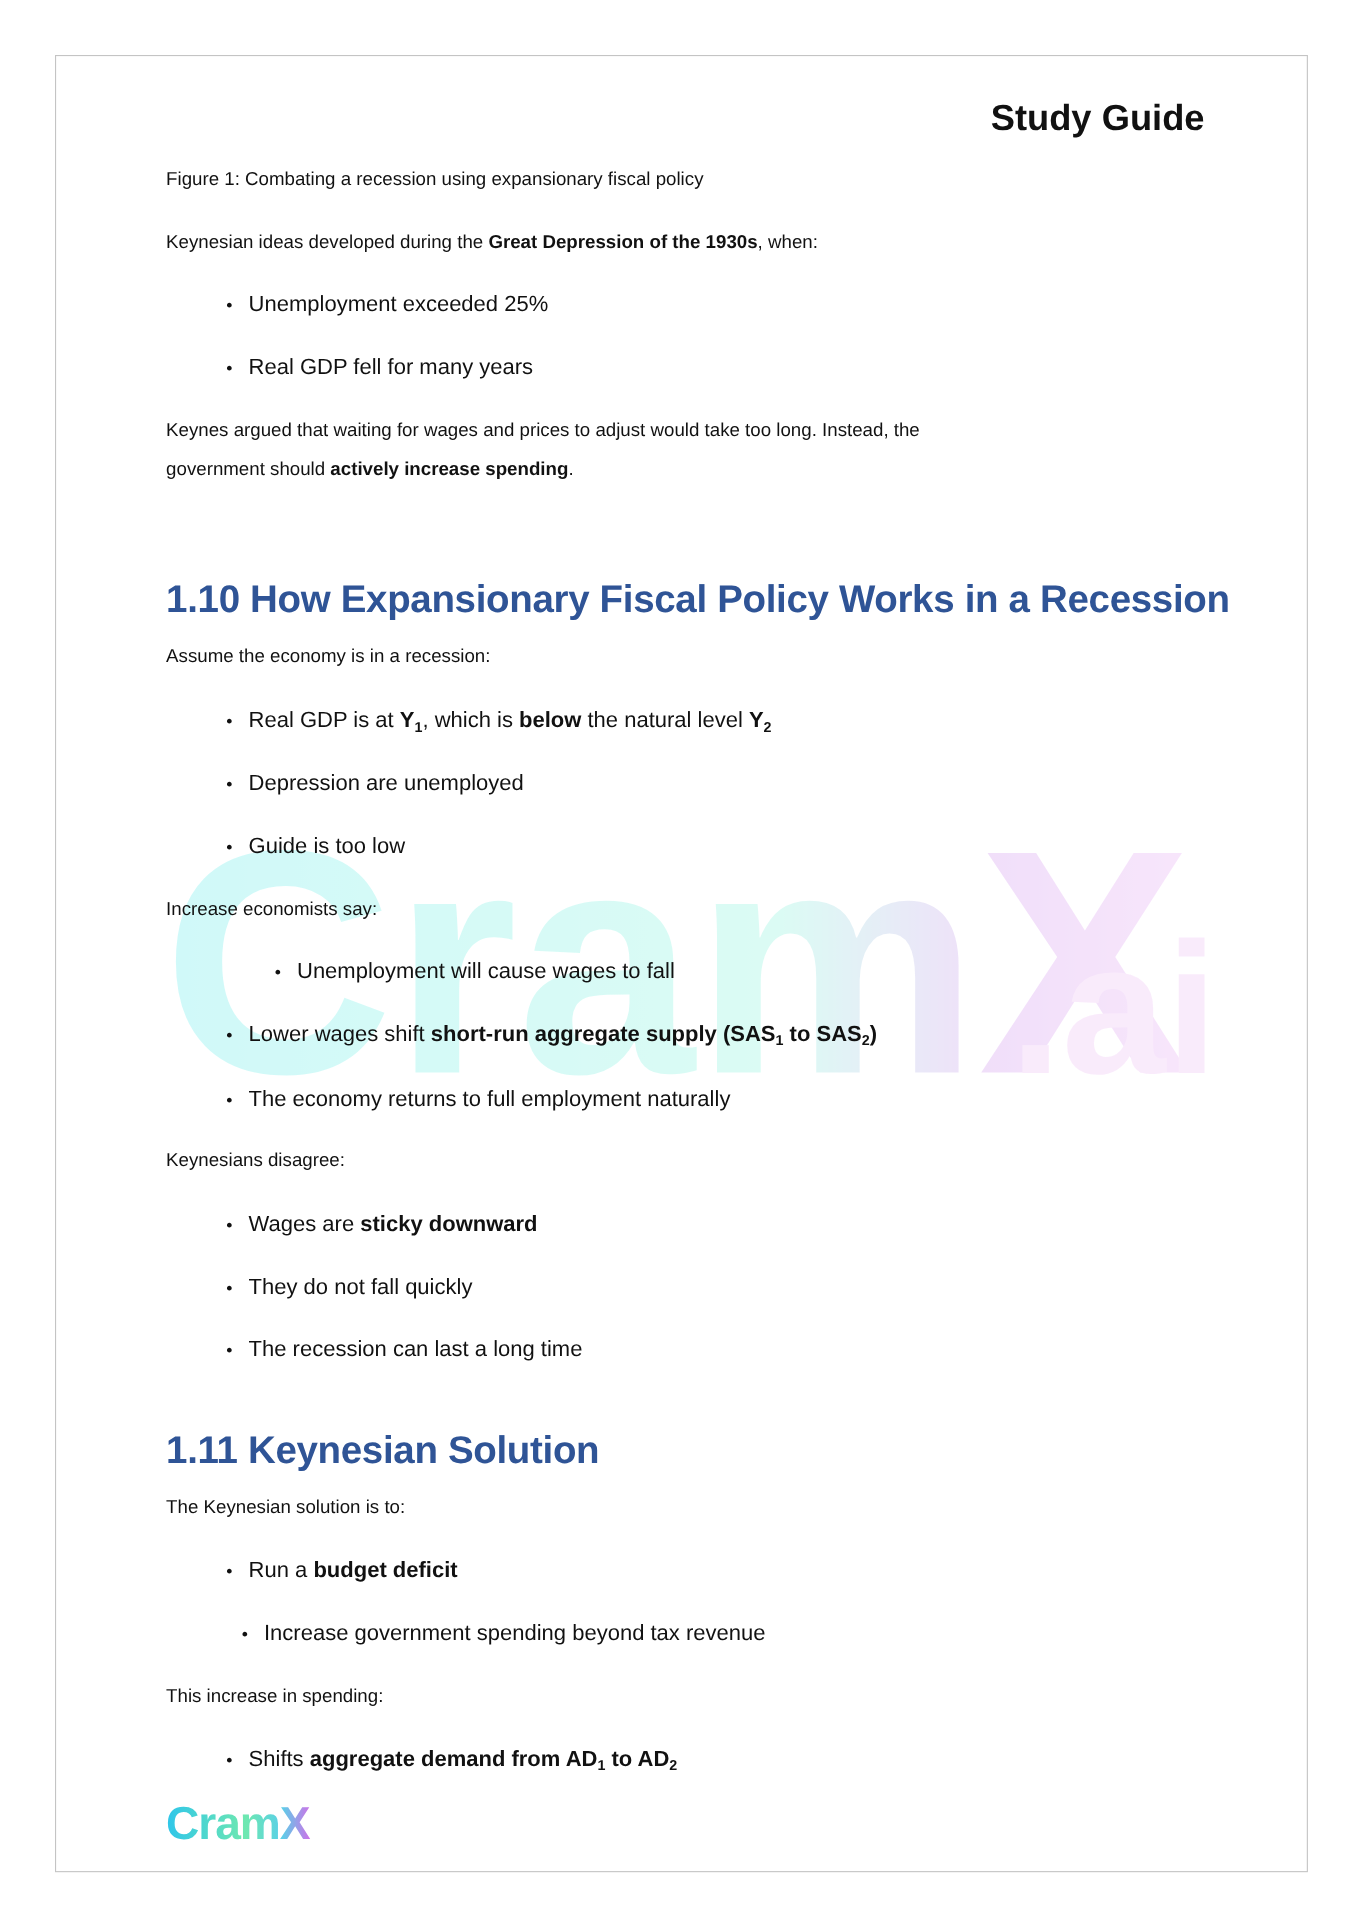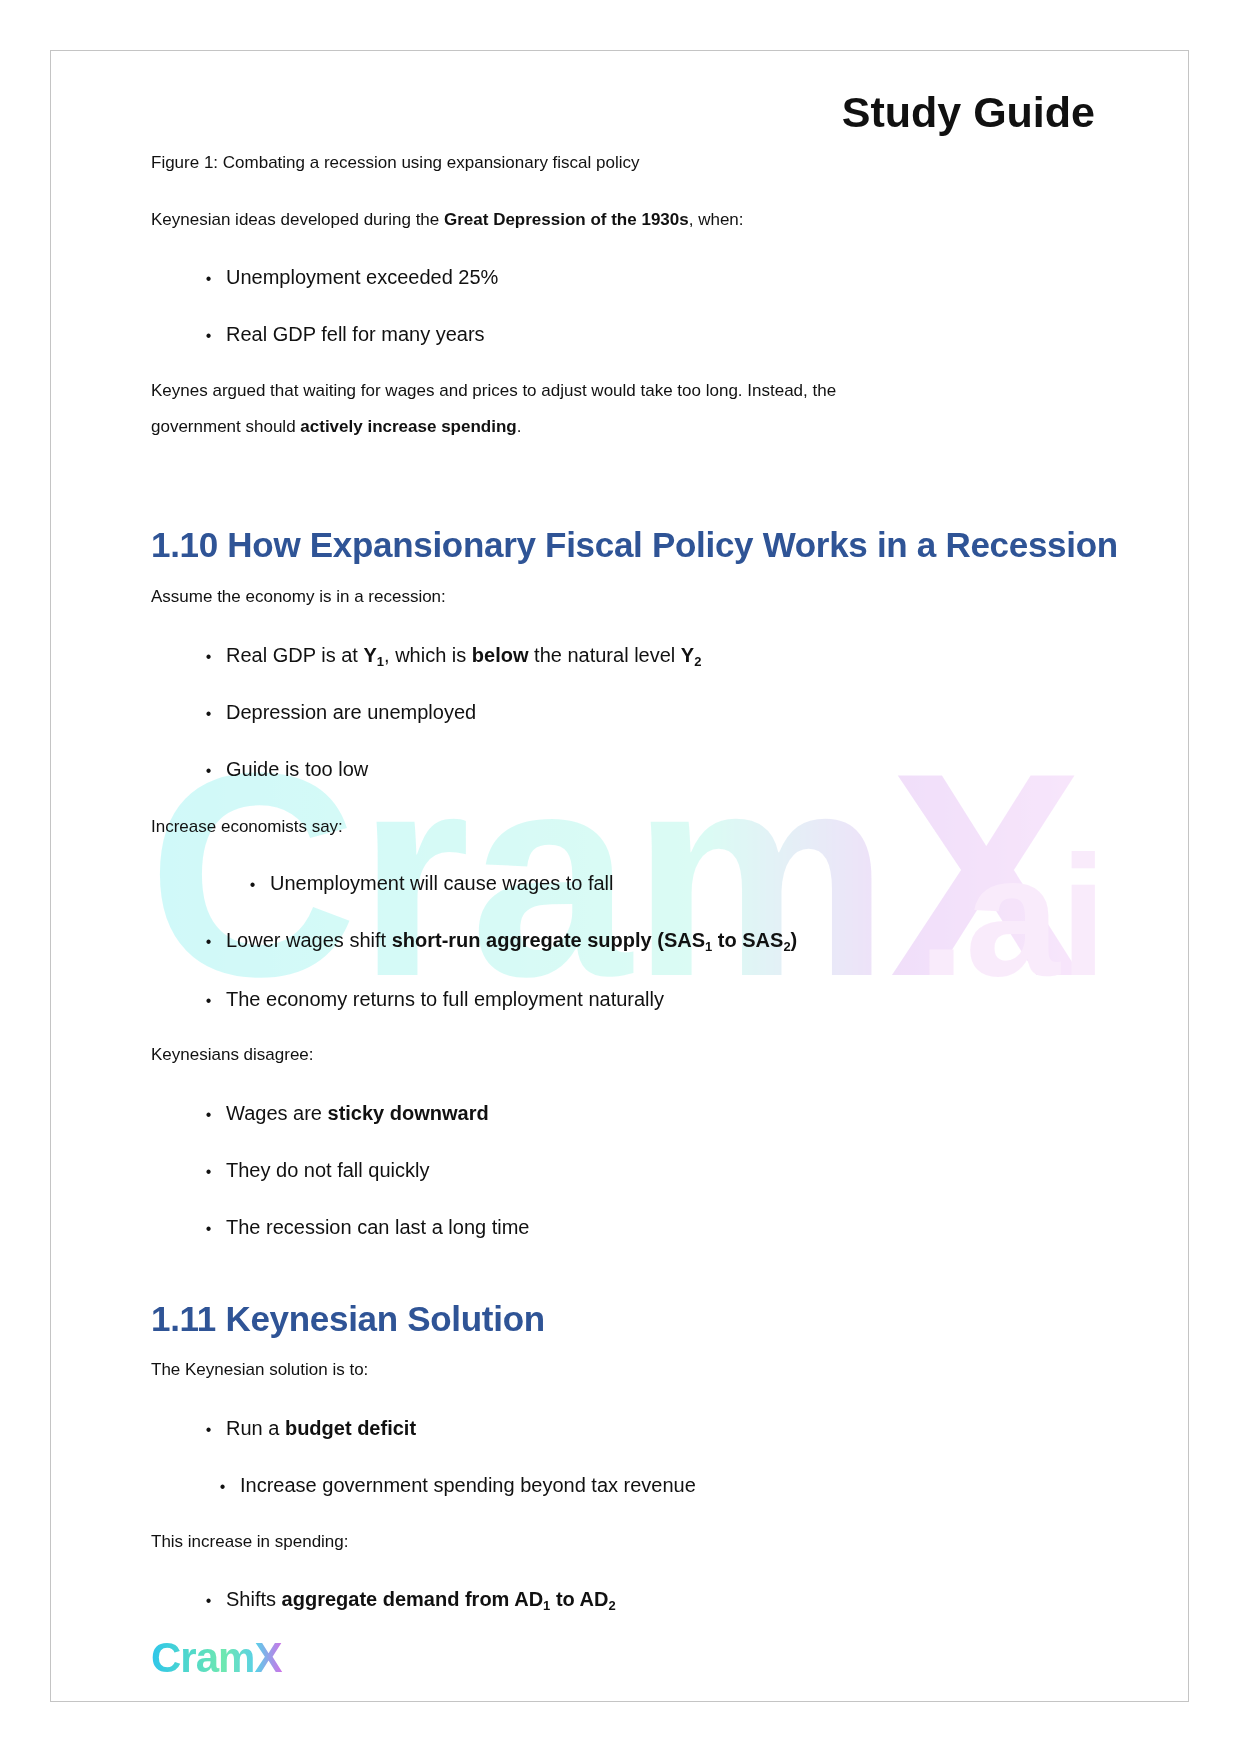--- a/index.html
+++ b/index.html
@@ -1,20 +1,20 @@
 <!DOCTYPE html>
 <html><head>
 <meta charset="utf-8">
 <style>
   html, body { margin:0; padding:0; background:#ffffff; }
   body { width:1241px; height:1754px; position:relative; overflow:hidden;
          font-family:"Liberation Sans", sans-serif; color:#111; }
   .page-border { position:absolute; left:50px; top:50px; width:1139px; height:1652px;
                  border:1.5px solid #c4c4c4; box-sizing:border-box; }
-  .title { position:absolute; right:146px; top:88px; font-size:43px; font-weight:bold;
+  .title { position:absolute; right:146px; top:88px; font-size:33px; font-weight:bold;
            color:#111; font-family:"Liberation Sans", sans-serif; }
   .line { position:absolute; left:151px; font-size:17px; line-height:24px; white-space:nowrap; }
   .bullet-line { position:absolute; left:191px; font-size:20px; line-height:24px; white-space:nowrap;text-align:center; }
   .bullet-dot { display:inline-block; width:35px; font-size:16px; }
   .heading { position:absolute; left:151px; font-size:35px; font-weight:bold; color:#2f5496;
              white-space:nowrap; font-family:"Liberation Sans", sans-serif; letter-spacing:-0.3px; }
   b { font-weight:bold; }
   sub { font-size:13px; vertical-align:-4px; line-height:0; }
   .watermark { position:absolute; left:148px; top:760px; width:960px; height:240px; pointer-events:none; opacity:0.22; }
   .logo { position:absolute; left:151px; top:1632px; width:150px; height:48px; }

